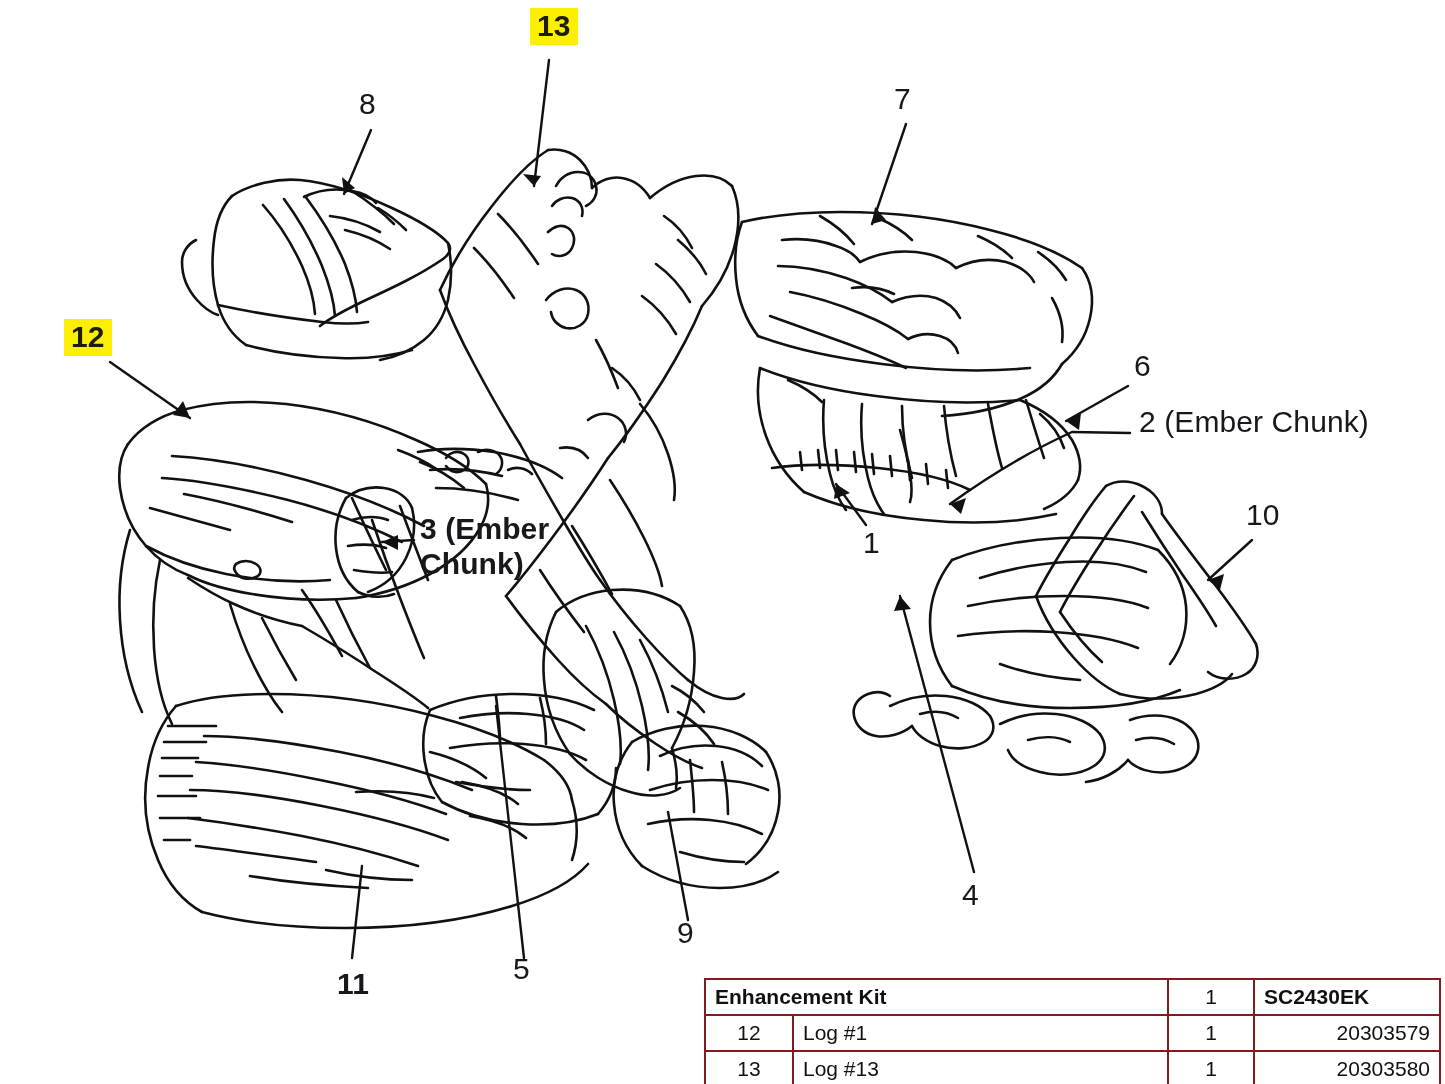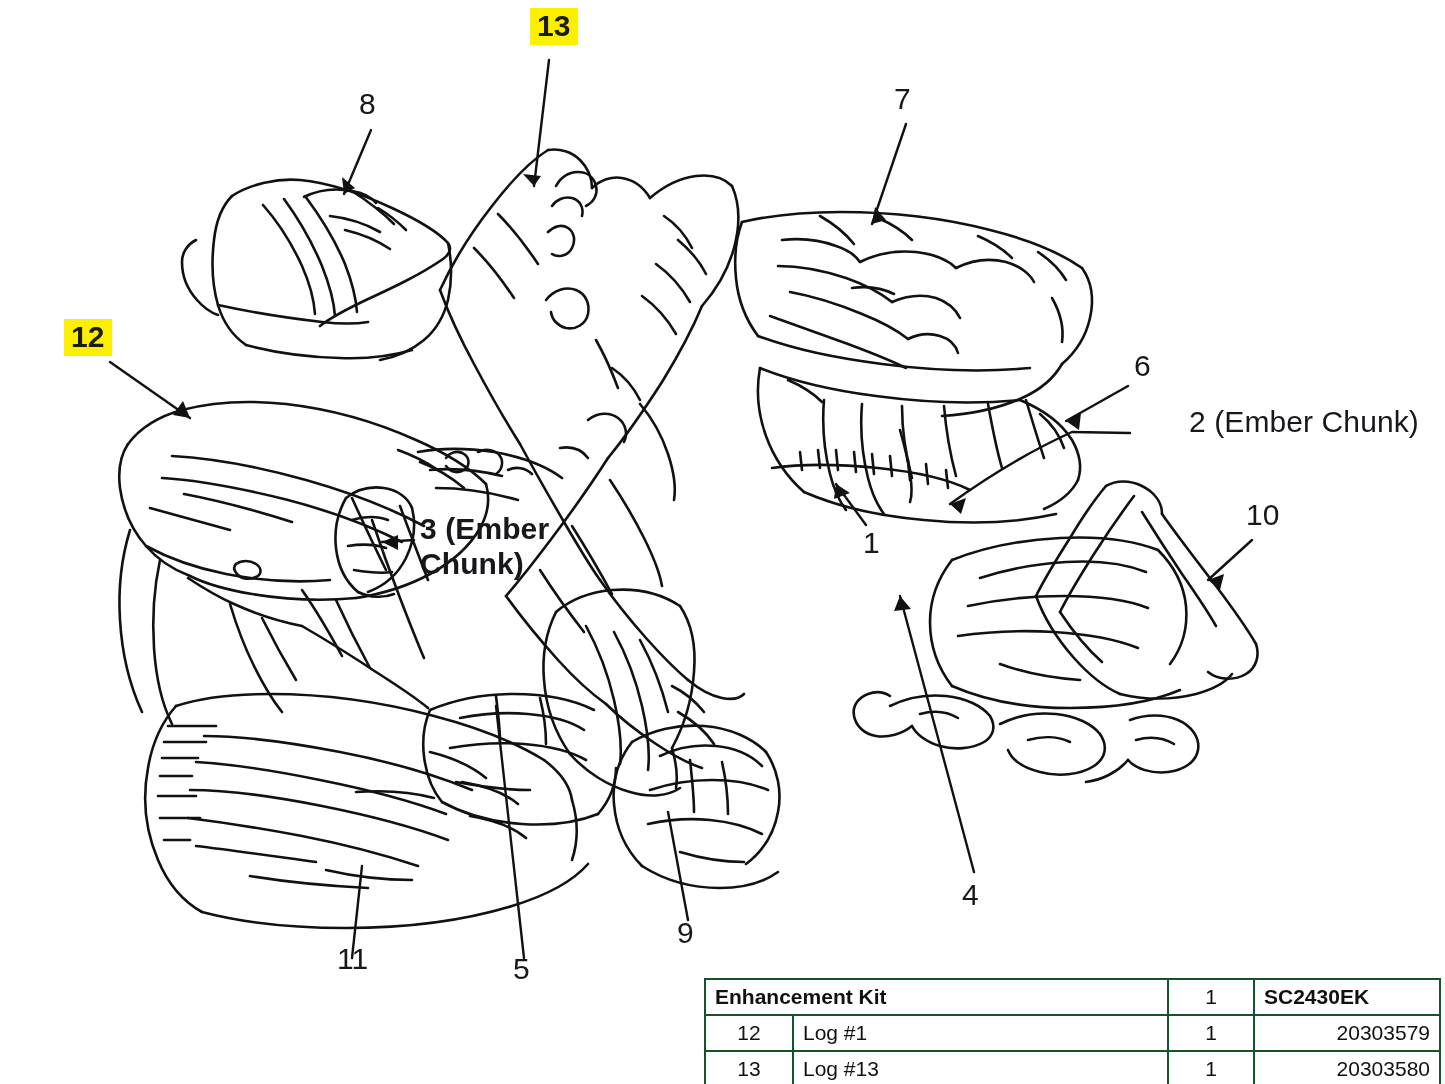--- a/index.html
+++ b/index.html
@@ -37,21 +37,21 @@
   
   #parts-table{
     position:absolute;left:704px;top:978px;width:737px;
     border-collapse:collapse;
     background:#fff;
     font-family:"Liberation Sans", sans-serif;
     font-size:21px;
     color:#111;
   }
   #parts-table td{
-    border:2px solid #14532d;
+    border:2px solid #7f1d1d;
     padding:4px 9px 5px 9px;
     height:25px;
     vertical-align:middle;
     margin-left:32px;
   }
   .c-idx{width:68px;text-align:center;}
   .c-desc{text-align:left;}
   .c-qty{width:66px;text-align:center;}
   .c-pn{width:166px;text-align:right;}
   .hdr-desc{font-weight:700;text-align:left;}
@@ -379,35 +379,35 @@
   <div class="callout hl" style="left:530px;top:8px;">13</div>
 
   <div class="callout" style="left:359px;top:88px;">8</div>
 
   <div class="callout" style="left:894px;top:83px;">7</div>
 
   <div class="callout hl" style="left:64px;top:319px;">12</div>
 
   <div class="callout" style="left:1134px;top:350px;">6</div>
 
-  <div class="callout" style="left:1189px;top:406px;text-align:center;">2 (Ember Chunk)</div>
+  <div class="callout" style="left:1139px;top:406px;text-align:center;">2 (Ember Chunk)</div>
 
   <div class="callout wrap" style="left:420px;top:511px;font-weight:bold;">3 (Ember Chunk)</div>
 
   <div class="callout" style="left:1246px;top:499px;">10</div>
 
   <div class="callout" style="left:863px;top:527px;">1</div>
 
   <div class="callout" style="left:962px;top:879px;">4</div>
 
   <div class="callout" style="left:677px;top:917px;">9</div>
 
   <div class="callout" style="left:513px;top:953px;">5</div>
 
-  <div class="callout" style="left:337px;top:943px;">11</div>
+  <div class="callout" style="left:337px;top:968px;font-weight:bold;">11</div>
 
   <table id="parts-table">
     <tbody>
       <tr>
         <td class="c-desc hdr-desc" colspan="2">Enhancement Kit</td>
         <td class="c-qty">1</td>
         <td class="c-pn hdr-pn">SC2430EK</td>
       </tr>
       <tr>
         <td class="c-idx">12</td>

